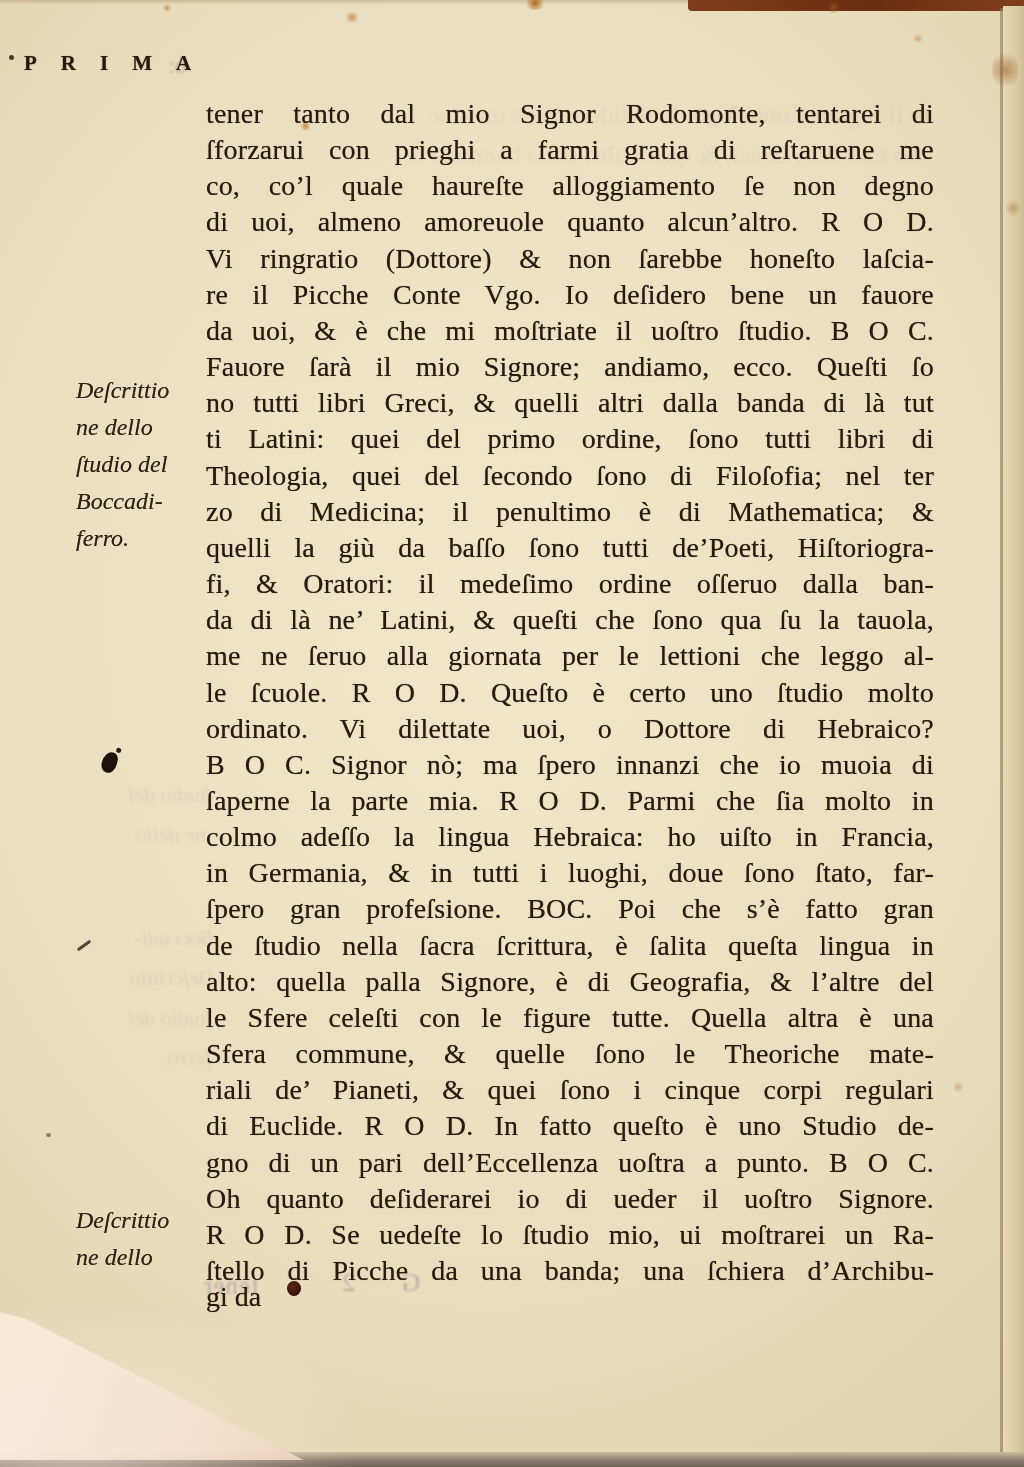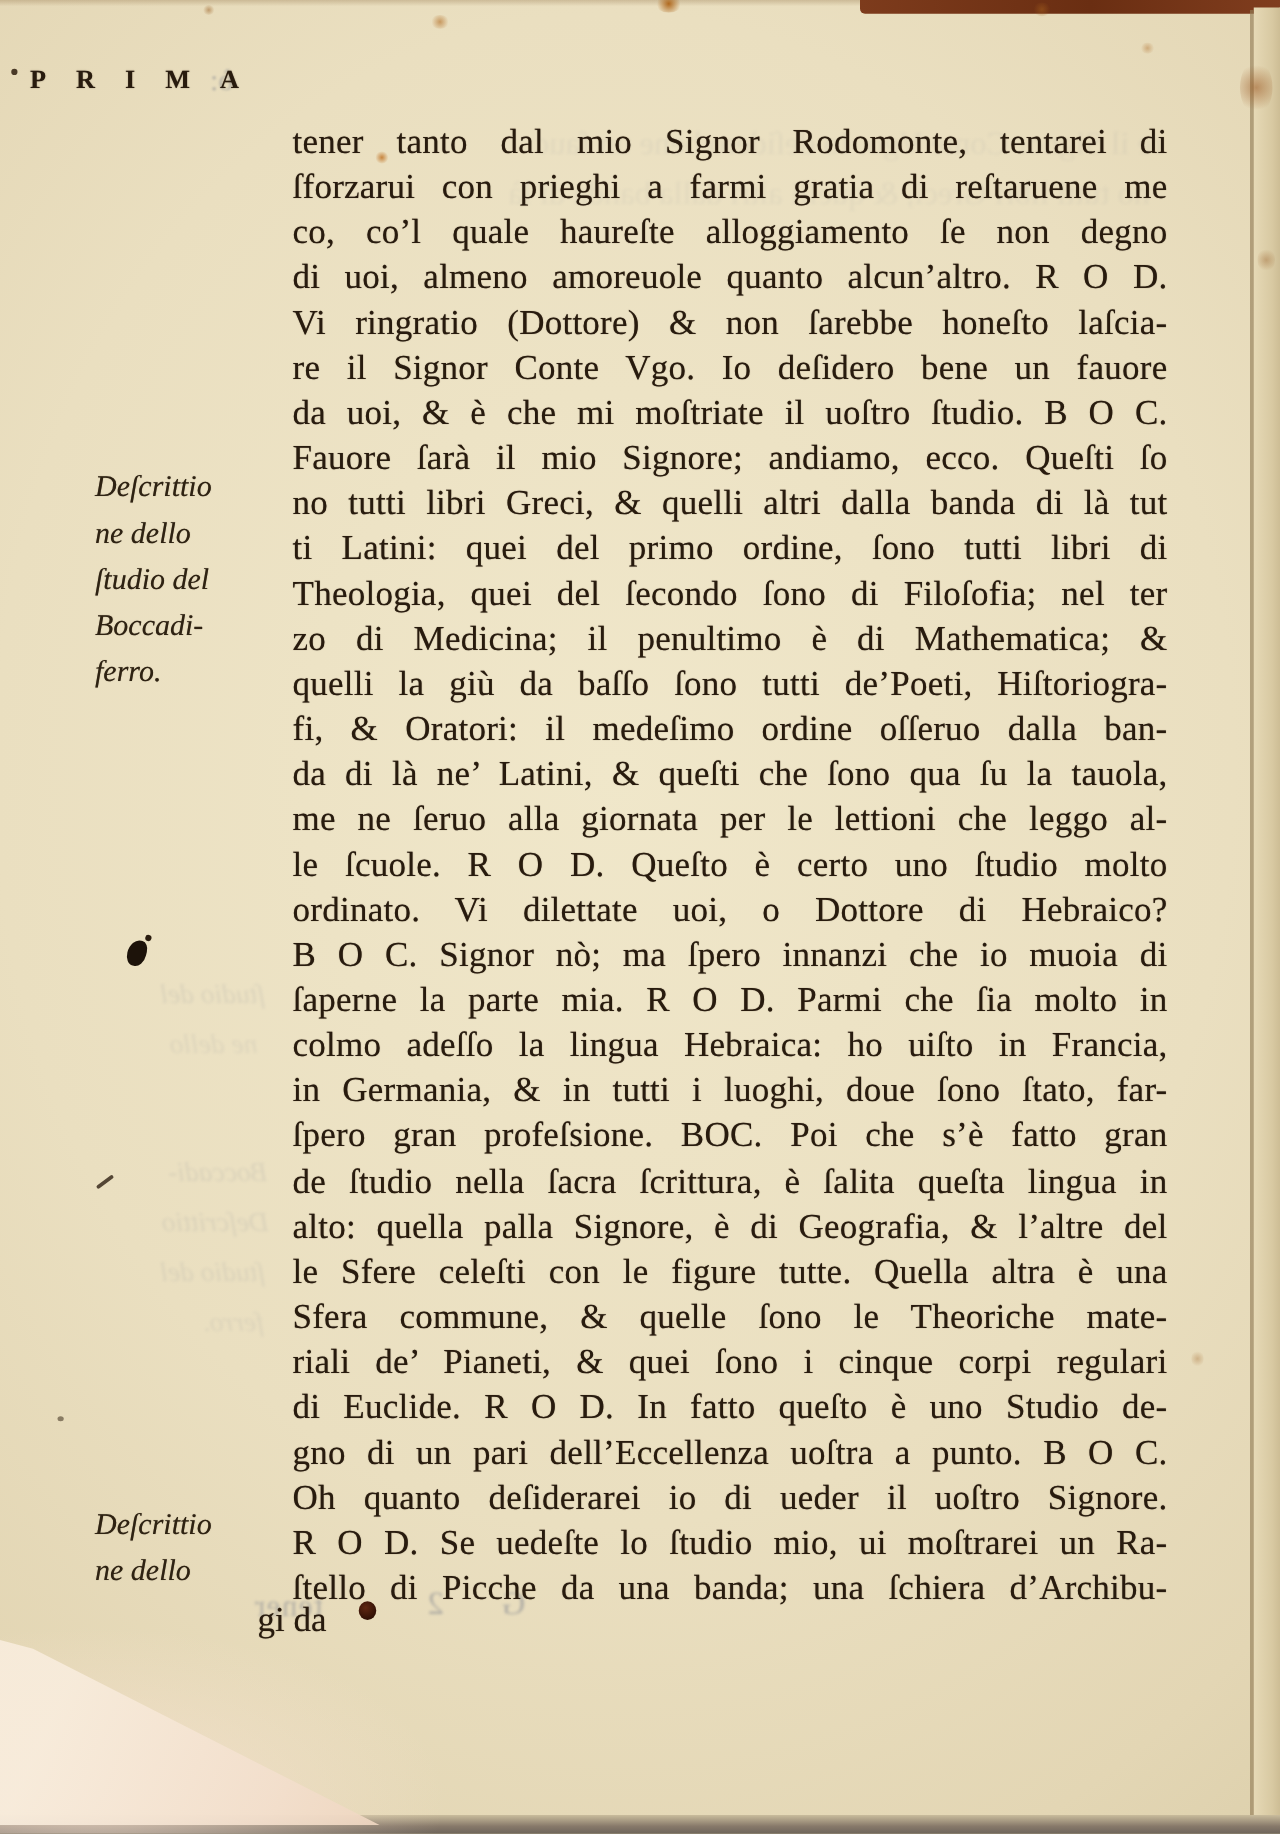--- a/index.html
+++ b/index.html
@@ -59,21 +59,21 @@
   .ghost-catchword{left:203px;top:1272px;font-size:25px;opacity:.42;letter-spacing:1px;}
   .ghost-signature{left:322px;top:1268px;font-size:26px;opacity:.45;letter-spacing:20px;}
   
   .running-head{position:absolute;left:0;top:51px;width:940px;text-align:left;
     font-size:21px;font-weight:700;letter-spacing:24px;text-indent:24px;
     text-shadow:0 0 1px rgba(40,26,14,.55);}
   .text-block{position:absolute;left:206px;top:96px;width:728px;
     font-size:28px;line-height:36.15px;}
   .line{text-align:justify;text-align-last:justify;-moz-text-align-last:justify;
     white-space:nowrap;letter-spacing:.2px;
-    text-shadow:0 0 .7px rgba(40,26,14,.65);margin-left:28px;}
+    text-shadow:0 0 .7px rgba(40,26,14,.65);}
   .margin-note{position:absolute;left:76px;width:142px;
     font-style:italic;font-size:24px;line-height:37px;
     text-shadow:0 0 .6px rgba(46,34,18,.6);color:#2e2212;}
   .note-1{top:372px;}
   .note-2{top:1202px;}
   .catchword{position:absolute;left:206px;top:1281px;width:728px;text-align:left;
     font-size:28px;text-shadow:0 0 .7px rgba(40,26,14,.65);}
   
   .ink-blot{position:absolute;left:102px;top:752px;width:15px;height:21px;
     background:#1d130a;border-radius:62% 40% 55% 48%;transform:rotate(14deg);}
@@ -135,21 +135,21 @@
     <div>Deſcrittio</div>
     <div>ne dello</div>
   </aside>
 
   <main class="text-block">
     <div class="line">tener tanto dal mio Signor Rodomonte, tentarei di</div>
     <div class="line">ſforzarui con prieghi a farmi gratia di reſtaruene me</div>
     <div class="line">co, co’l quale haureſte alloggiamento ſe non degno</div>
     <div class="line">di uoi, almeno amoreuole quanto alcun’altro. R O D.</div>
     <div class="line">Vi ringratio (Dottore) &amp; non ſarebbe honeſto laſcia-</div>
-    <div class="line">re il Signor Conte Vgo. Io deſidero bene un fauore</div>
+    <div class="line">re il Picche Conte Vgo. Io deſidero bene un fauore</div>
     <div class="line">da uoi, &amp; è che mi moſtriate il uoſtro ſtudio. B O C.</div>
     <div class="line">Fauore ſarà il mio Signore; andiamo, ecco. Queſti ſo</div>
     <div class="line">no tutti libri Greci, &amp; quelli altri dalla banda di là tut</div>
     <div class="line">ti Latini: quei del primo ordine, ſono tutti libri di</div>
     <div class="line">Theologia, quei del ſecondo ſono di Filoſofia; nel ter</div>
     <div class="line">zo di Medicina; il penultimo è di Mathematica; &amp;</div>
     <div class="line">quelli la giù da baſſo ſono tutti de’Poeti, Hiſtoriogra-</div>
     <div class="line">fi, &amp; Oratori: il medeſimo ordine oſſeruo dalla ban-</div>
     <div class="line">da di là ne’ Latini, &amp; queſti che ſono qua ſu la tauola,</div>
     <div class="line">me ne ſeruo alla giornata per le lettioni che leggo al-</div>

